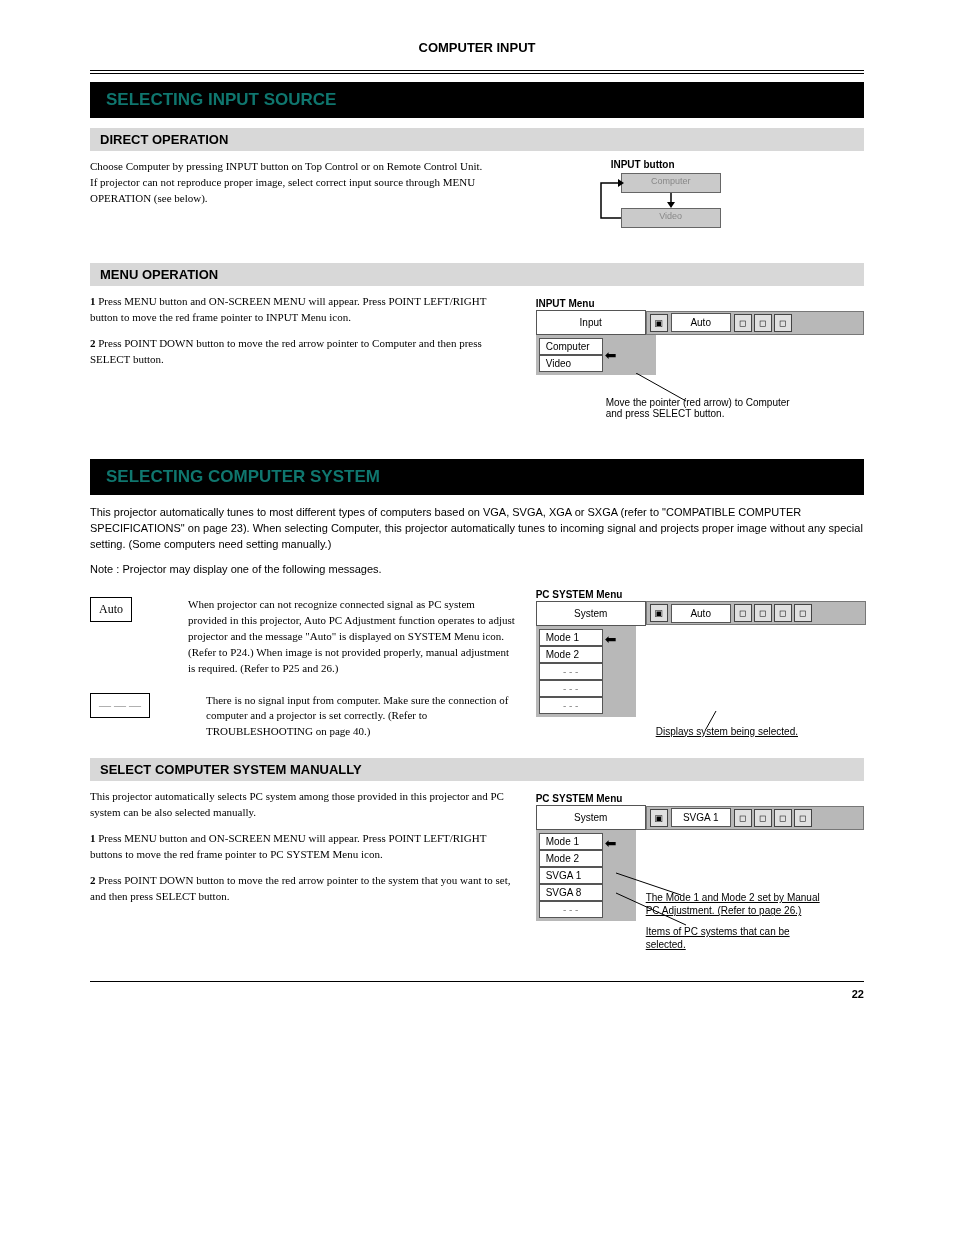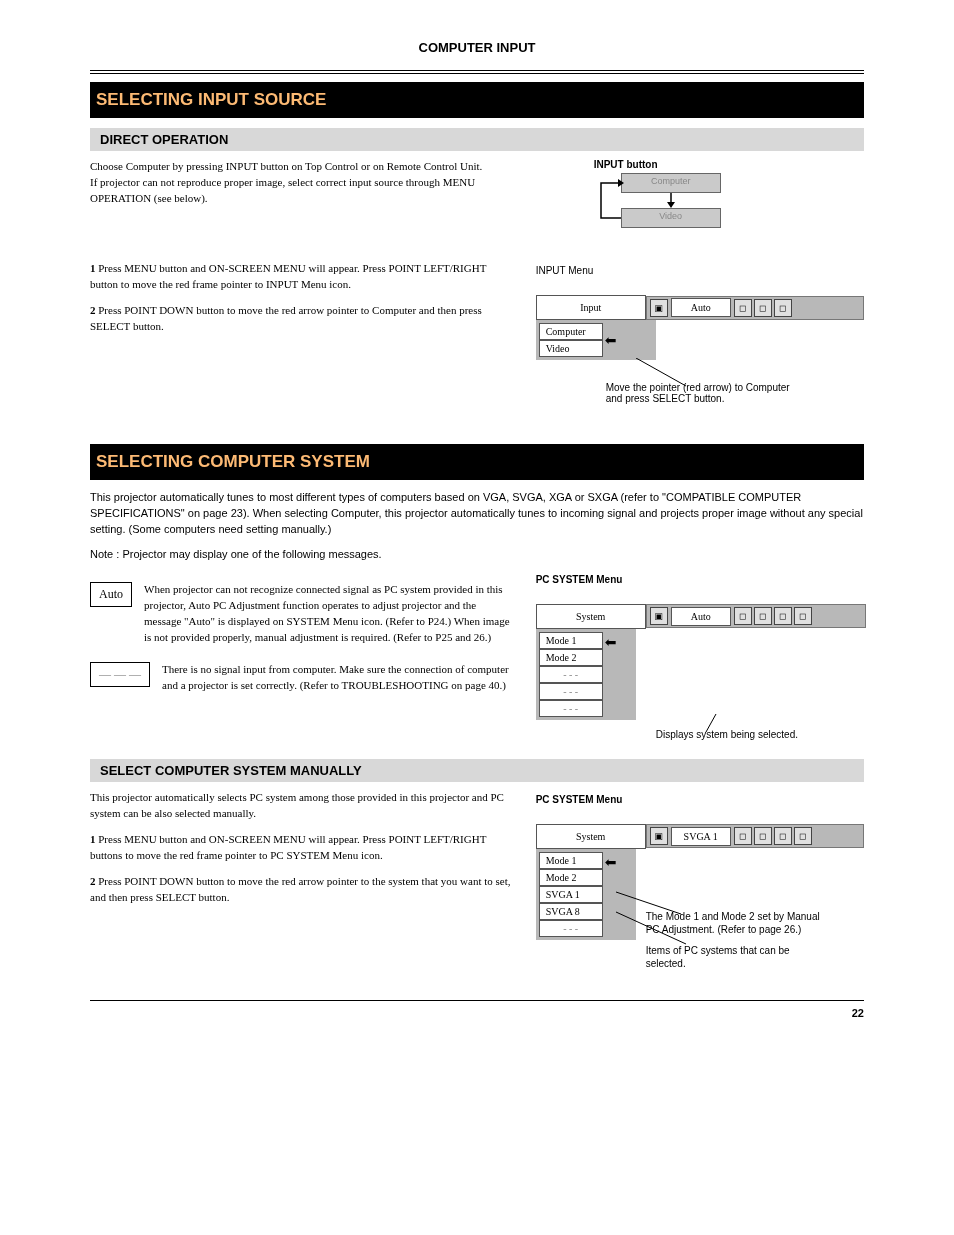--- a/index.html
+++ b/index.html
@@ -1,83 +1,84 @@
 <!DOCTYPE html>
 <html><head>
 <meta charset="utf-8">
 <style>
   * { margin: 0; padding: 0; box-sizing: border-box; }
   body { width: 954px; height: 1235px; background: #fff; font-family: Arial, sans-serif; color: #000; position: relative; }
   .page { padding: 40px 90px 60px 90px; }
   .header-text { font-size: 13px; font-weight: bold; text-align: center; margin-bottom: 15px; }
   .double-rule { border-top: 4px double #000; margin-bottom: 8px; }
-  .black-bar { background: #000; color: #fdba74; padding: 8px 6px; font-weight: bold; font-size: 17px; margin-top: 8px; }
+  .black-bar { background: #000; color: #0f766e; padding: 8px 16px; font-weight: bold; font-size: 17px; margin-top: 8px; }
   .gray-bar { background: #d8d8d8; padding: 4px 10px; font-weight: bold; font-size: 13px; margin-top: 10px; }
   .two-col { display: flex; gap: 20px; margin-top: 8px; }
   .left-col { flex: 0 0 55%; font-size: 11px; line-height: 1.45; font-family: Liberation Serif, serif; }
   .right-col { flex: 1; }
   .para { margin-bottom: 10px; }
   .note-row { display: flex; align-items: flex-start; gap: 12px; font-size: 11px; margin-top: 12px; }
   .note-box { border: 1px solid #000; padding: 3px 8px; font-size: 12px; flex-shrink: 0; }
-  .note-txt { flex: 1; line-height: 1.45; }
-  .menu-fig { margin-top: 19px; font-family: Liberation Serif, serif; }
+  .note-txt { flex: 1; line-height: 1.45; margin-left: 44px; }
+  .menu-fig { margin-top: 1px; }
   .menu-top { display: flex; align-items: center; }
   .menu-cell { border: 1px solid #555; background: #fff; padding: 3px 6px; font-size: 10px; text-align: center; }
   .menu-bar-gray { background: #b8b8b8; height: 24px; display: flex; align-items: center; border:1px solid #777; }
   .icon-sq { width: 18px; height: 18px; border:1px solid #444; background:#e0e0e0; margin: 0 1px; display:flex; align-items:center; justify-content:center; font-size:9px; }
   .below-list { display:flex; }
   .below-col { display:flex; flex-direction:column; margin-top:0; }
   .below-col .menu-cell { padding:2px 6px; font-size:10px; min-width:64px; text-align:left;}
   .arrow-ptr { display:flex; align-items:center; font-size:14px; margin-left:2px; }
   .callout { font-size: 10px; margin-top: 4px; }
   .footer-rule { border-top: 1px solid #000; margin-top: 30px; }
   .pagenum { text-align:right; font-size:11px; font-weight:bold; margin-top:6px; }
   .flow-diagram { position: relative; width: 170px; height: 80px; margin-left: 35px; }
   .flow-box { position:absolute; width: 100px; height: 20px; background:#cacaca; border:1px solid #666; font-size:9px; text-align:center; padding-top:2px; color:#888;}
   .flow-lbl { position:absolute; font-size:10px; font-weight:bold; }
   .svg-arrow { position:absolute; }
-  .sys-label { font-size:10px; line-height:1.3; }
+  .sys-label { font-size:10px; line-height:1.3;text-decoration:underline; }
 </style>
 </head>
 <body>
 
 <div class="page">
   <div class="header-text">COMPUTER INPUT</div>
   <div class="double-rule"></div>
 
   <div class="black-bar">SELECTING INPUT SOURCE</div>
 
   <div class="gray-bar">DIRECT OPERATION</div>
   <div class="two-col">
     <div class="left-col">
       <div class="para" style="white-space:pre-line;">Choose Computer by pressing INPUT button on Top Control or on Remote Control Unit.
 If projector can not reproduce proper image, select correct input source through MENU OPERATION (see below).</div>
     </div>
     <div class="right-col">
-      <div class="flow-lbl" style="position:relative; margin-left:58px; margin-bottom:3px;">INPUT button</div>
+      <div class="flow-lbl" style="position:relative; margin-left:75px; margin-bottom:3px;">INPUT button</div>
       <div class="flow-diagram">
         <div class="flow-box" style="top:0; left:50px;">Computer</div>
         <div class="flow-box" style="top:35px; left:50px;">Video</div>
         <svg class="svg-arrow" style="top:-4px; left:18px;" width="140" height="70">
           <path d="M 82 24 L 82 36" stroke="#000" stroke-width="1.5" fill="none"></path>
           <polygon points="82,39 78,33 86,33" fill="#000"></polygon>
           <path d="M 32 14 L 12 14 L 12 49 L 32 49" stroke="#000" stroke-width="1.5" fill="none"></path>
           <polygon points="35,14 29,10 29,18" fill="#000"></polygon>
         </svg>
       </div>
     </div>
   </div>
 
+  <div class="gray-bar">MENU OPERATION</div>
   <div class="two-col">
     <div class="left-col">
       <div class="para"><b>1</b> <span>Press MENU button and ON-SCREEN MENU will appear. Press POINT LEFT/RIGHT button to move the red frame pointer to INPUT Menu icon.</span></div>
       <div class="para"><b>2</b> <span>Press POINT DOWN button to move the red arrow pointer to Computer and then press SELECT button.</span></div>
     </div>
     <div class="right-col">
-      <div class="callout" style="font-weight:normal;">INPUT Menu</div>
+      <div class="callout" style="font-weight:bold;">INPUT Menu</div>
       <div class="menu-fig">
         <div class="menu-top">
           <div class="menu-cell" style="min-width:110px; padding:6px;">Input</div>
           <div class="menu-bar-gray" style="flex:1; padding:0 2px;">
             <div class="icon-sq">▣</div>
             <div class="menu-cell" style="min-width:60px; margin:0 2px;">Auto</div>
             <div class="icon-sq">◻</div>
             <div class="icon-sq">◻</div>
             <div class="icon-sq">◻</div>
           </div>

